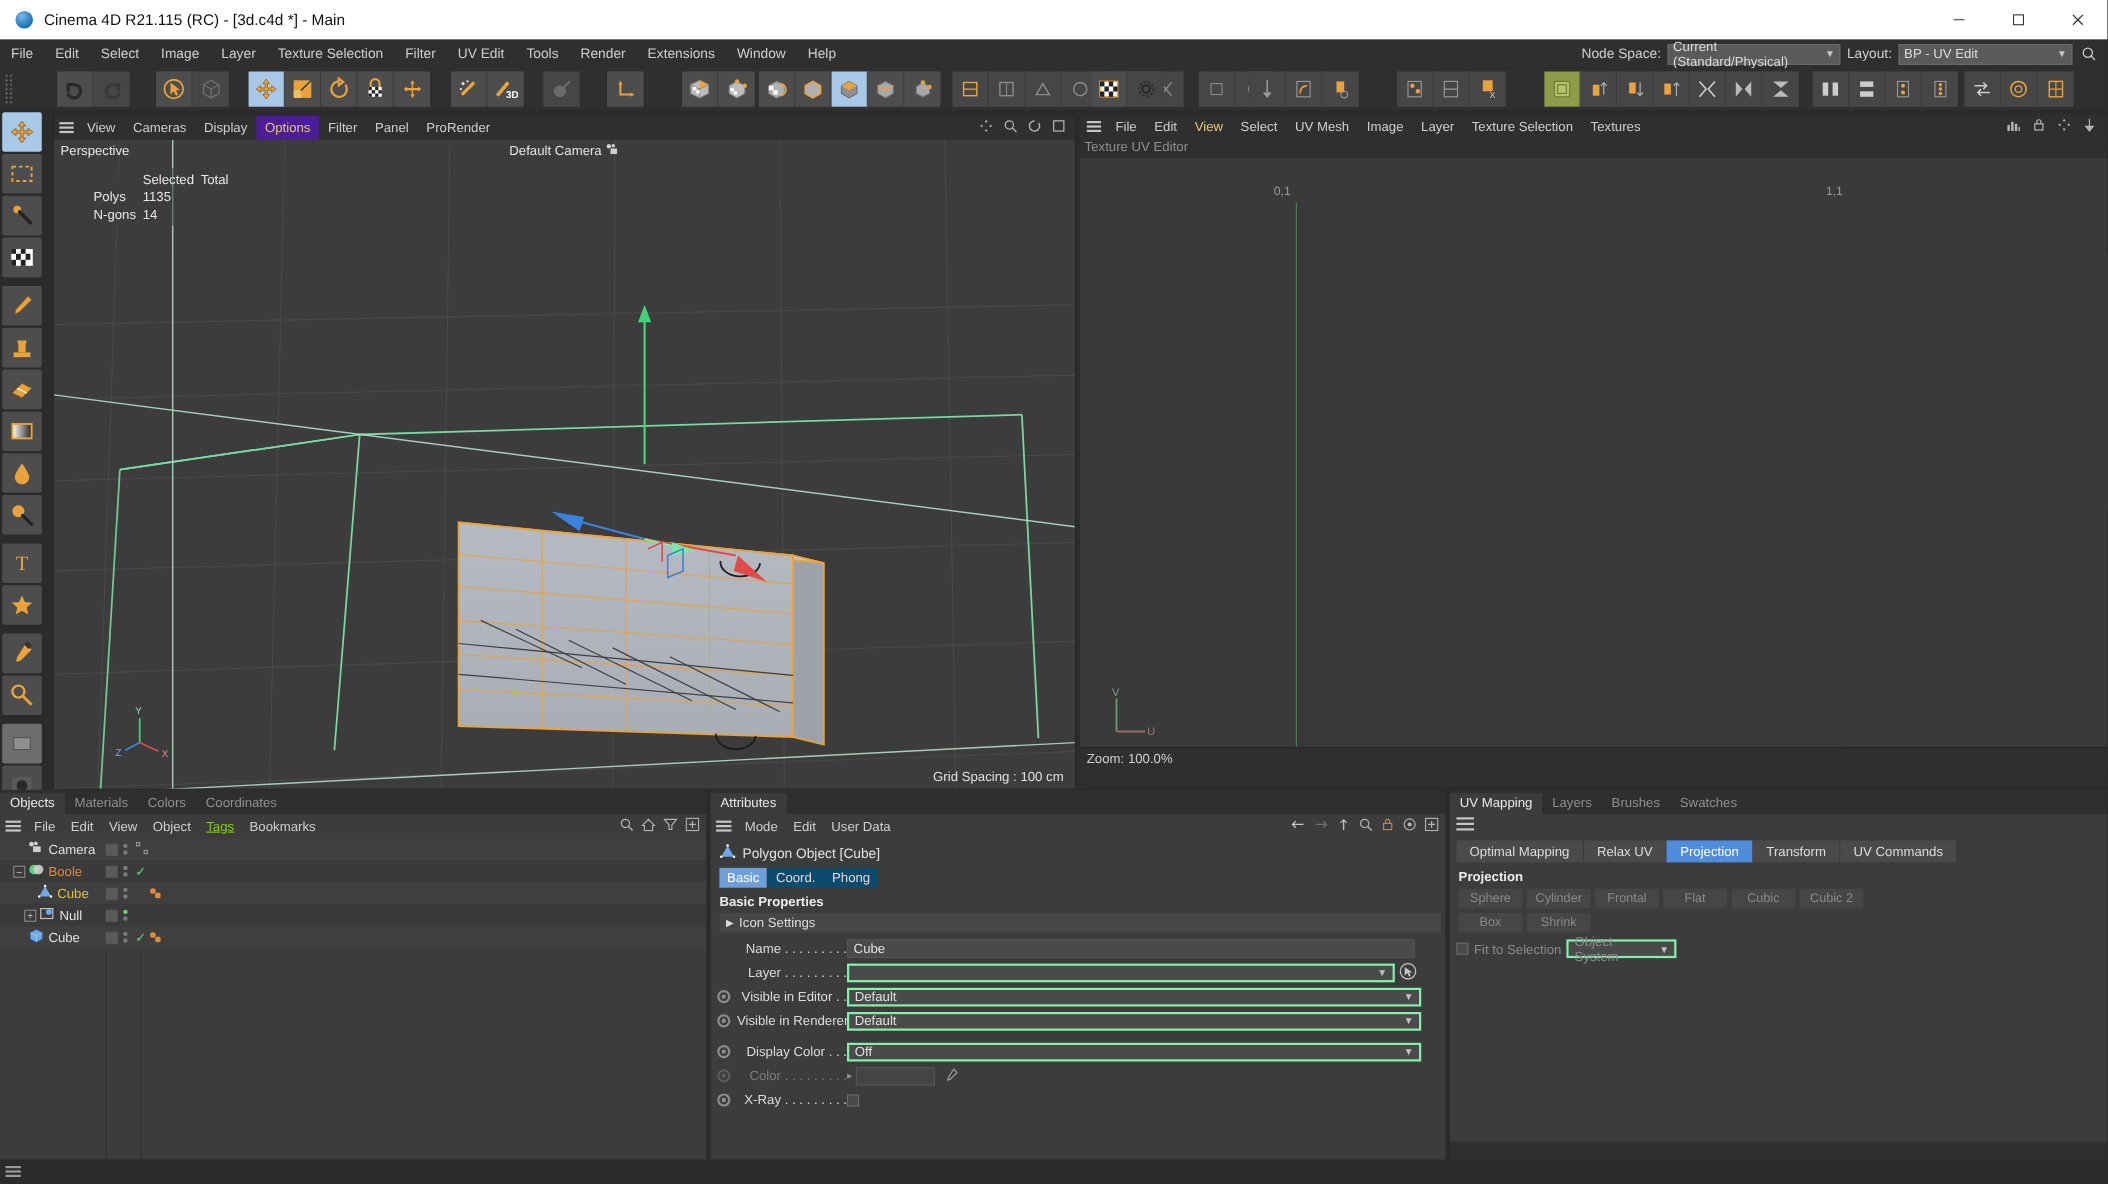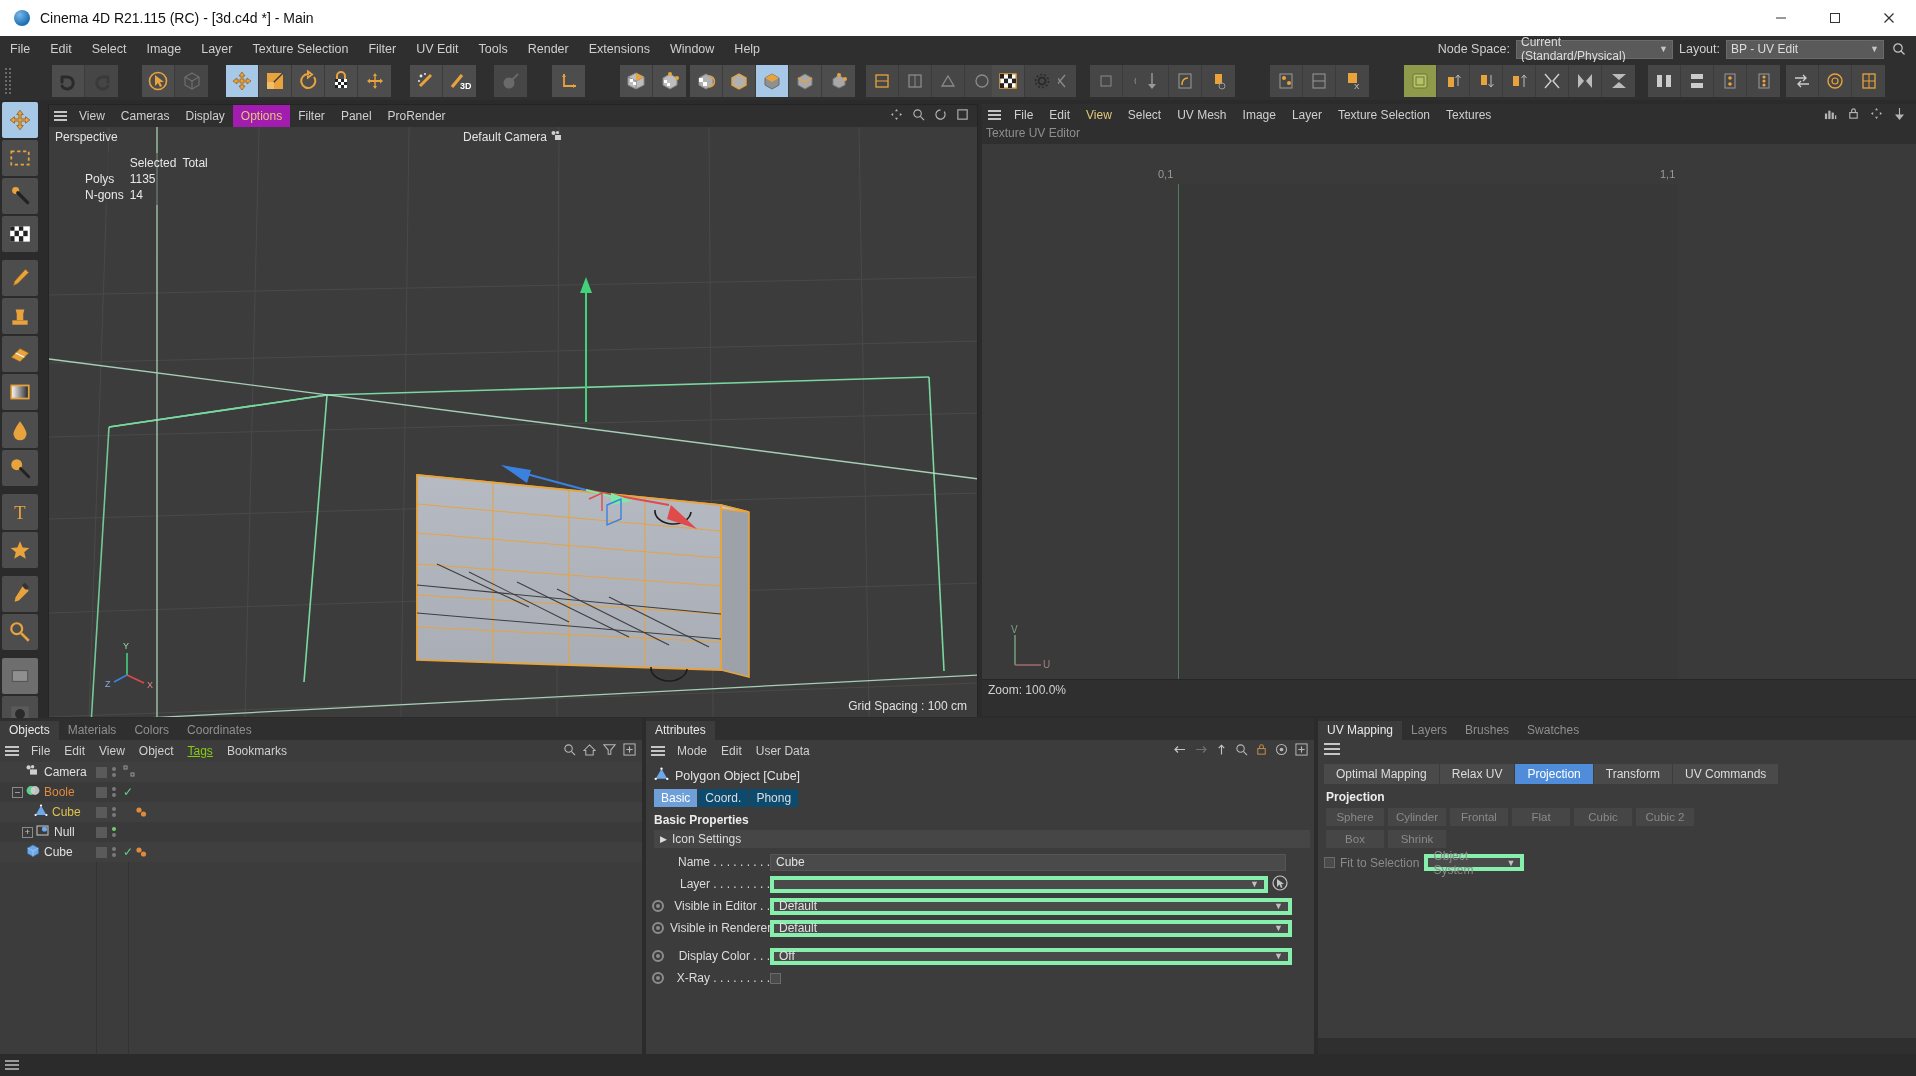--- a/index.html
+++ b/index.html
@@ -75,21 +75,21 @@
   
   .viewport{
     position:absolute; left:48px; top:104px; width:930px; height:612px;
     background:#3a3a3a; border:1px solid #242424;
   }
   .vp-menu{ height:22px; background:#2f2f2f; display:flex; align-items:center; }
   .vp-menu .hamb{ width:22px; display:flex; flex-direction:column; gap:2px;
     align-items:center; justify-content:center; height:22px; }
   .vp-menu .hamb i{ display:block; width:13px; height:2px; background:#c5c5c5; }
   .vp-mi{ padding:0 8px; line-height:22px; font-size:12px; color:#cfcfcf; }
-  .vp-mi.active{ background:#a21caf; color:#e0c87a; }
+  .vp-mi.active{ background:#4c1d95; color:#e0c87a; }
   .vp-icons{ margin-left:auto; display:flex; gap:9px; padding-right:8px; align-items:center; }
   .vp-canvas{ position:relative; width:100%; height:590px; background:#3c3c3c; overflow:hidden; }
   .vp-label-tl{ position:absolute; left:6px; top:3px; font-size:12px; color:#e4e4e4; }
   .vp-label-tc{ position:absolute; left:50%; transform:translateX(-50%); top:3px;
      font-size:12px; color:#e4e4e4; display:flex; align-items:center; gap:4px;}
   .vp-stats{ position:absolute; left:32px; top:26px; font-size:12px; color:#e4e4e4;
      background:rgba(60,60,60,0.55); padding:2px 4px; }
   .vp-stats table{ border-collapse:collapse; }
   .vp-stats td{ padding:1px 6px 1px 0; font-size:12px; color:#e8e8e8; }
   .vp-grid-label{ position:absolute; right:10px; bottom:4px; font-size:12px; color:#e0e0e0; }
@@ -157,21 +157,21 @@
   .radio{ width:12px; height:12px; border-radius:50%; border:2px solid #8c8c8c;
     margin-left:6px; margin-right:6px; position:relative; flex:0 0 auto; }
   .radio.dim{ border-color:#5c5c5c; }
   .radio:after{ content:""; position:absolute; left:2px; top:2px; width:4px; height:4px;
      border-radius:50%; background:#8c8c8c; }
   .radio.dim:after{ background:#5c5c5c; }
   .attr-lbl{ width:100px; color:#dcdcdc; white-space:nowrap; overflow:hidden; }
   .attr-lbl.dim{ color:#7d7d7d; }
   .field{ background:#4a4a4a; border:1px solid #555; height:17px; display:flex;
     align-items:center; padding:0 5px; color:#e2e2e2; font-size:12px; }
-  .dropdown{ background:#4a4a4a; border:4px solid #86efac; height:17px; display:flex;
+  .dropdown{ background:#4a4a4a; border:2px solid #86efac; height:17px; display:flex;
     align-items:center; padding:0 5px; color:#e2e2e2; font-size:12px; }
   .dropdown .chev{ margin-left:auto; font-size:9px; color:#c0c0c0; }
   .checkbox{ width:11px; height:11px; background:#4a4a4a; border:1px solid #6a6a6a; }
 
   
   .uvmappanel{ left:1318px; top:718px; width:598px; height:342px; }
   .uvm-body{ background:#3c3c3c; height:298px; }
   .uvm-hamb{ height:20px; display:flex; align-items:center; padding-left:6px; }
   .uvm-hamb i{ display:block; width:16px; height:2px; background:#c5c5c5; margin-bottom:3px; }
   .uvm-tabs{ display:flex; margin:4px 6px 0 6px; }
@@ -1207,20 +1207,31 @@
 
       <div class="attr-row">
         <span class="radio"></span>
         <span class="attr-lbl">Display Color . . .</span>
         <div class="dropdown" style="width:522px;">
           <span>Off</span>
           <span class="chev">▼</span>
         </div>
       </div>
 
+      <div class="attr-row">
+        <span class="radio dim"></span>
+        <span class="attr-lbl dim">Color . . . . . . . . .</span>
+        <span style="font-size:10px;color:#8a8a8a;margin-right:3px;">▸</span>
+        <div class="field" style="width:72px;background:#444;"></div>
+        <span style="margin-left:8px;">
+          <svg width="14" height="14" viewBox="0 0 14 14">
+              <path d="M9 2 L12 5 L6 11 L3.6 11.8 L4.2 9.4 Z" fill="none" stroke="#9a9a9a" stroke-width="1.1"></path>
+            </svg>
+        </span>
+      </div>
 
       <div class="attr-row">
         <span class="radio"></span>
         <span class="attr-lbl">X-Ray . . . . . . . . .</span>
         <span class="checkbox"></span>
       </div>
     </div>
   </div>
 
   <div class="panel uvmappanel">

